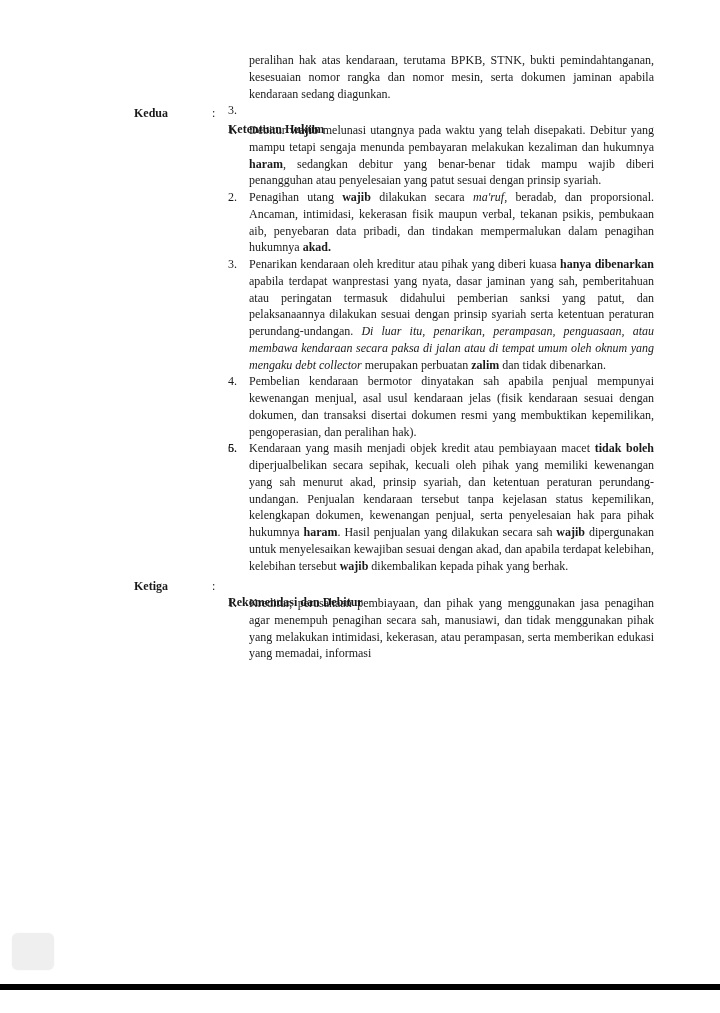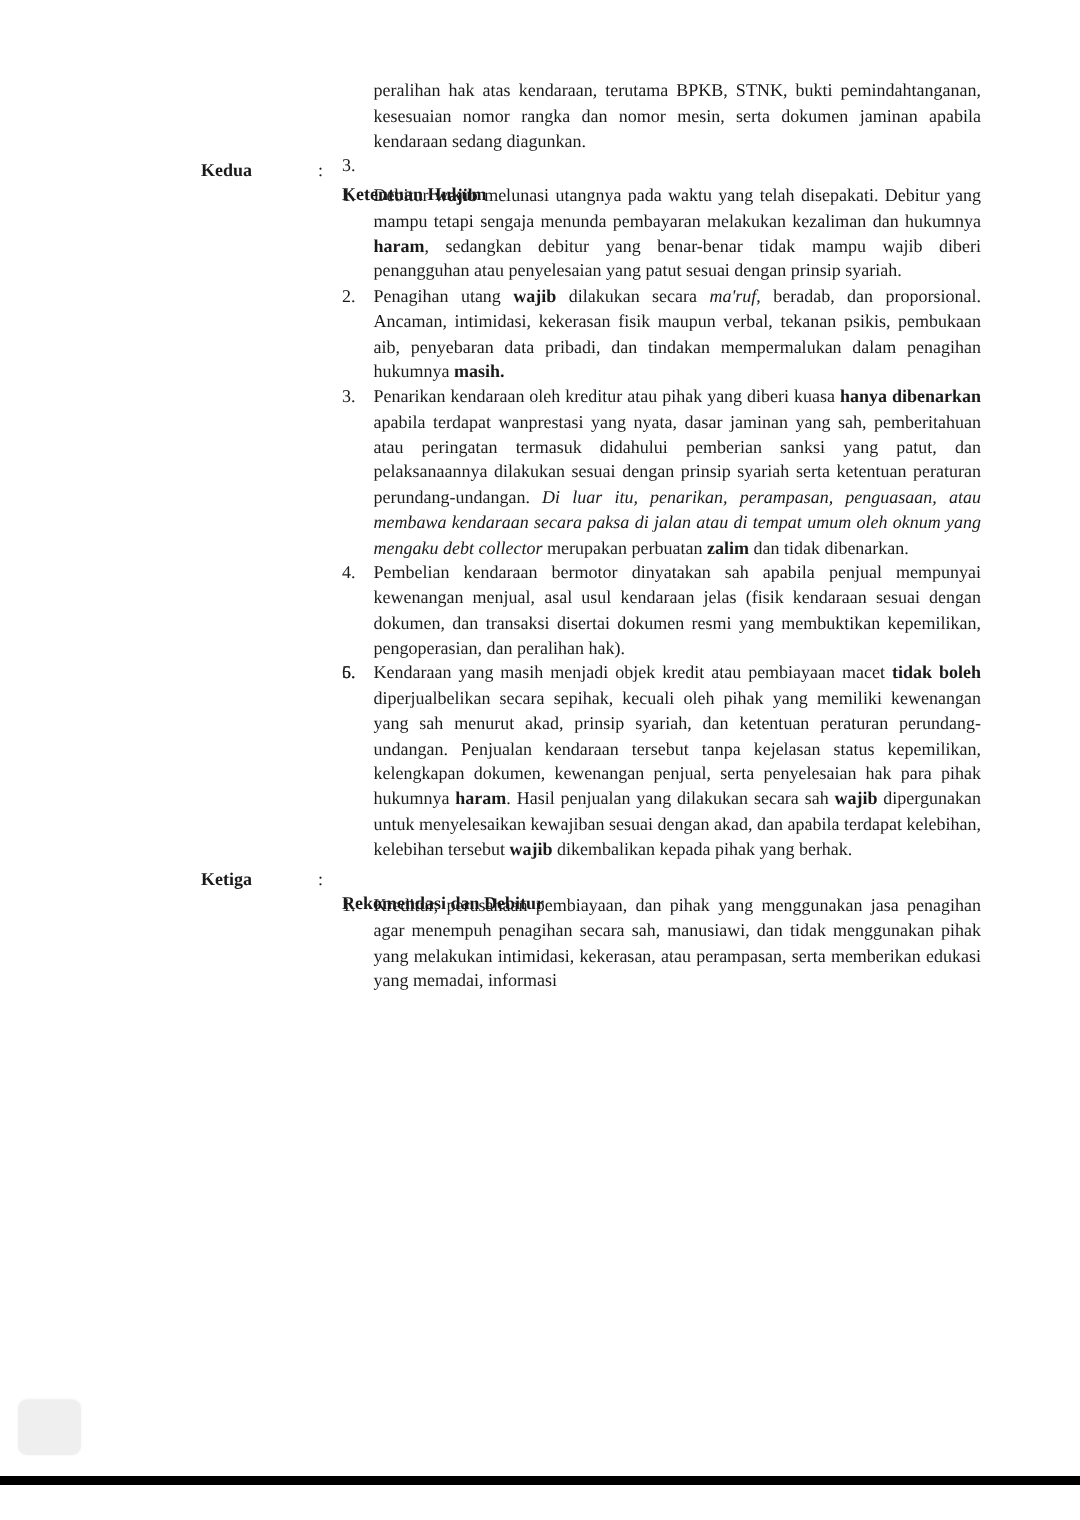--- a/index.html
+++ b/index.html
@@ -37,21 +37,21 @@
     </ol>
 
     <div class="section">
       <div class="section-row">
         <span class="sec-label">Kedua</span>
         <span class="sec-colon">:</span>
         <span class="sec-title">Ketentuan Hukum</span>
       </div>
       <ol class="items">
           <li><span class="num">1.</span><span><span>Debitur </span><b>wajib</b><span> melunasi utangnya pada waktu yang telah disepakati. Debitur yang mampu tetapi sengaja menunda pembayaran melakukan kezaliman dan hukumnya </span><b>haram</b><span>, sedangkan debitur yang benar-benar tidak mampu wajib diberi penangguhan atau penyelesaian yang patut sesuai dengan prinsip syariah.</span></span></li>
-          <li><span class="num">2.</span><span><span>Penagihan utang </span><b>wajib</b><span> dilakukan secara </span><i>ma'ruf</i><span>, beradab, dan proporsional. Ancaman, intimidasi, kekerasan fisik maupun verbal, tekanan psikis, pembukaan aib, penyebaran data pribadi, dan tindakan mempermalukan dalam penagihan hukumnya </span><b>masih.</b></span></li>
+          <li><span class="num">2.</span><span><span>Penagihan utang </span><b>wajib</b><span> dilakukan secara </span><i>ma'ruf</i><span>, beradab, dan proporsional. Ancaman, intimidasi, kekerasan fisik maupun verbal, tekanan psikis, pembukaan aib, penyebaran data pribadi, dan tindakan mempermalukan dalam penagihan hukumnya </span><b>akad.</b></span></li>
           <li><span class="num">3.</span><span><span>Penarikan kendaraan oleh kreditur atau pihak yang diberi kuasa </span><b>hanya dibenarkan</b><span> apabila terdapat wanprestasi yang nyata, dasar jaminan yang sah, pemberitahuan atau peringatan termasuk didahului pemberian sanksi yang patut, dan pelaksanaannya dilakukan sesuai dengan prinsip syariah serta ketentuan peraturan perundang-undangan. </span><i>Di luar itu, penarikan, perampasan, penguasaan, atau membawa kendaraan secara paksa di jalan atau di tempat umum oleh oknum yang mengaku debt collector</i><span> merupakan perbuatan </span><b>zalim</b><span> dan tidak dibenarkan.</span></span></li>
           <li><span class="num">4.</span><span><span>Pembelian kendaraan bermotor dinyatakan sah apabila penjual mempunyai kewenangan menjual, asal usul kendaraan jelas (fisik kendaraan sesuai dengan dokumen, dan transaksi disertai dokumen resmi yang membuktikan kepemilikan, pengoperasian, dan peralihan hak).</span></span></li>
           <li><span class="num">5.</span></li>
           <li><span class="num">6.</span><span><span>Kendaraan yang masih menjadi objek kredit atau pembiayaan macet </span><b>tidak boleh</b><span> diperjualbelikan secara sepihak, kecuali oleh pihak yang memiliki kewenangan yang sah menurut akad, prinsip syariah, dan ketentuan peraturan perundang-undangan. Penjualan kendaraan tersebut tanpa kejelasan status kepemilikan, kelengkapan dokumen, kewenangan penjual, serta penyelesaian hak para pihak hukumnya </span><b>haram</b><span>. Hasil penjualan yang dilakukan secara sah </span><b>wajib</b><span> dipergunakan untuk menyelesaikan kewajiban sesuai dengan akad, dan apabila terdapat kelebihan, kelebihan tersebut </span><b>wajib</b><span> dikembalikan kepada pihak yang berhak.</span></span></li>
         </ol>
     </div>
 
     <div class="section" style="margin-top:4px;">
       <div class="section-row">
         <span class="sec-label">Ketiga</span>

